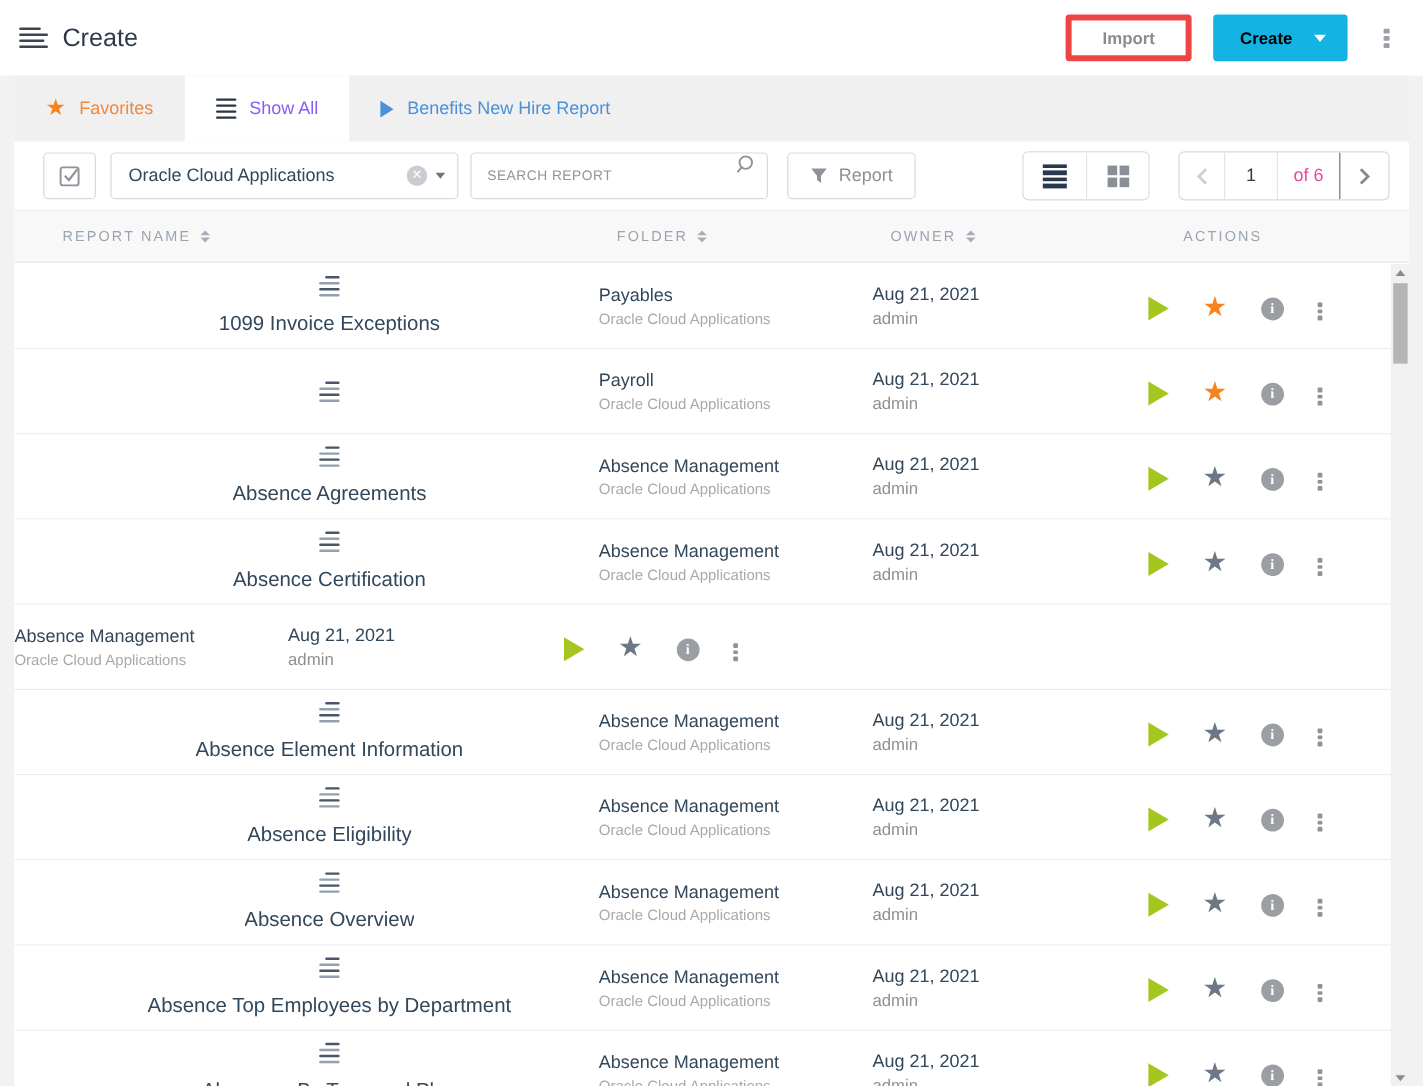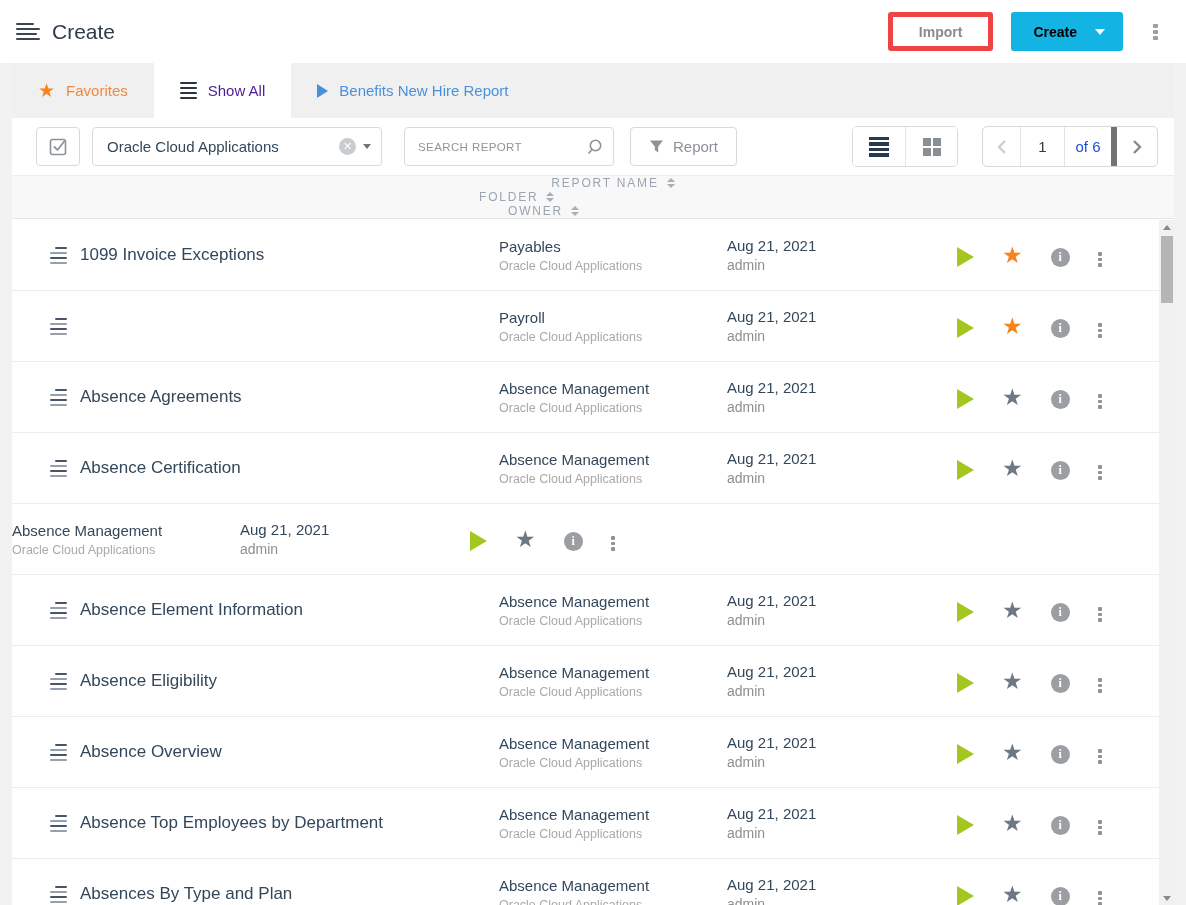--- a/index.html
+++ b/index.html
@@ -27,81 +27,81 @@
        height:39px; border-radius:3px; padding:0 18px 0 22px; font-size:14px; font-weight:bold; cursor:pointer; font-family:inherit; margin-left:8px;}
   .caret-down{width:0; height:0; border-left:5px solid transparent; border-right:5px solid transparent; border-top:6px solid #fff;}
   .kebab{display:inline-flex; flex-direction:column; gap:2px; padding:6px; margin-left:14px; cursor:pointer;}
   .kebab i{width:5px; height:4px; background:#9aa0a6; border-radius:1px;}
 
   
   .tabbar{height:55px; background:var(--bar-bg); margin:0 12px; display:flex; align-items:stretch;}
   .tab{display:flex; align-items:center; gap:11px; padding:0 26px; font-size:15px; cursor:pointer; white-space:nowrap;}
   .tab.favorites{color:#f0883d;}
   .tab .star-glyph{font-size:19px; color:var(--orange); line-height:1;}
-  .tab.active{background:#fff; color:#4c1d95;}
+  .tab.active{background:#fff; color:#8b5cf6;}
   .icon-lines.sm i{width:17px; background:#2b3540; height:2px;}
   .tab.report{color:var(--blue);}
   .play-tri.sm{width:0; height:0; border-top:7px solid transparent; border-bottom:7px solid transparent; border-left:11px solid var(--blue);}
 
   
   .content{position:absolute; left:12px; right:12px; top:118px; bottom:0; background:#fff;}
 
   
   .toolbar{height:57px; display:flex; align-items:center; padding:0 16px 0 24px;}
   .tool-left{display:flex; align-items:center;}
   .icon-btn{width:44px; height:39px; border:1px solid #d9d9d9; border-radius:4px; background:#fff;
             display:flex; align-items:center; justify-content:center; cursor:pointer;}
   .select-box{width:290px; height:39px; border:1px solid #d9d9d9; border-radius:4px; margin-left:12px;
             display:flex; align-items:center; padding:0 10px 0 14px; cursor:pointer; background:#fff;}
   .select-box .val{font-size:15px; color:var(--navy); flex:1; white-space:nowrap; overflow:hidden;}
   .clear-x{width:17px; height:17px; border-radius:50%; background:#c9cdd1; color:#fff; font-size:11px;
            display:flex; align-items:center; justify-content:center; line-height:1; cursor:pointer;}
   .select-box .caret{width:0; height:0; border-left:4.5px solid transparent; border-right:4.5px solid transparent;
            border-top:5.5px solid #6d757d; margin-left:7px;}
-  .search-box{width:210px; height:39px; border:1px solid #d9d9d9; border-radius:4px; margin-left:22px;
-           display:flex; align-items:center; padding:0 10px 0 13px; background:#fff;}
+  .search-box{width:248px; height:39px; border:1px solid #d9d9d9; border-radius:4px; margin-left:10px;
+           display:flex; padding:0 10px 0 13px; background:#fff;}
   .search-box input{border:none; outline:none; flex:1; font-size:11.5px; letter-spacing:.4px; color:#555;
            font-family:inherit; text-transform:uppercase; background:transparent; min-width:0;}
   .search-box input::placeholder{color:#8e959c;}
   .filters-btn{height:39px; border:1px solid #d9d9d9; border-radius:4px; background:#fff; margin-left:16px;
            display:flex; align-items:center; gap:9px; padding:0 18px; font-size:15px; color:#8b9198; cursor:pointer; font-family:inherit;}
 
   .tool-right{margin-left:auto; display:flex; align-items:center; gap:24px;}
   .view-toggle{display:flex; border:1px solid #d9d9d9; border-radius:5px; overflow:hidden; height:41px;}
   .view-toggle .vt{width:52px; display:flex; align-items:center; justify-content:center; cursor:pointer; background:#fff;}
   .view-toggle .vt + .vt{border-left:1px solid #e4e4e4;}
   .list-glyph{display:flex; flex-direction:column; gap:2px;}
   .list-glyph i{width:20px; height:3.5px; background:#27394e;}
   .grid-glyph{display:grid; grid-template-columns:8px 8px; grid-template-rows:8px 8px; gap:2px;}
   .grid-glyph i{background:#8a8f96;}
   .pager{display:flex; border:1px solid #d9d9d9; border-radius:5px; overflow:hidden; height:41px; align-items:stretch;}
   .pager > div{display:flex; align-items:center; justify-content:center;}
   .pg-prev{width:38px; border-right:1px solid #e4e4e4; cursor:default;}
   .pg-cur{width:44px; border-right:1px solid #e4e4e4; font-size:15px; color:#3a3a3a;}
-  .pg-of{width:52px; border-right:6px solid #737373; font-size:15px; color:#1d4ed8;}
+  .pg-of{width:52px; border-right:1px solid #737373; font-size:15px; color:#ec4899;}
   .pg-next{width:40px; cursor:pointer;}
 
   
   .thead{height:44px; background:#f8f8f8; border-top:1px solid #ededed; border-bottom:1px solid #e6e6e6;
-         display:flex; align-items:center; font-size:12px; letter-spacing:1.8px; color:var(--colhead);flex-direction:column;}
+         display:flex; align-items:center; font-size:12px; letter-spacing:1.8px; color:var(--colhead);}
   .col-name{flex:1; display:flex; align-items:center; padding-left:40px; min-width:0;}
   .col-folder{width:228px;}
   .col-owner{width:170px;}
   .col-actions{width:262px; display:flex; align-items:flex-end;}
   .thead .col-actions{padding-left:74px;}
   .thead .hlabel{display:inline-flex; align-items:center; gap:8px; cursor:pointer;}
   .sort{display:inline-flex; flex-direction:column; gap:2px;}
   .sort i{width:0; height:0; border-left:4px solid transparent; border-right:4px solid transparent;}
   .sort .up{border-bottom:4.5px solid #a7b0ba;}
   .sort .dn{border-top:4.5px solid #a7b0ba;}
 
   
   .tbody{position:absolute; top:102px; left:0; right:15px; bottom:0; overflow:hidden;}
   .row{height:71px; border-bottom:1px solid var(--row-border); display:flex; align-items:center; background:#fff;}
-  .row .col-name{gap:13px; padding-left:38px;}
+  .row .col-name{gap:13px; padding-left:38px;flex-direction:column;}
   .icon-lines.row-ic i{width:17px; background:#47566a; height:2px;}
   .icon-lines.row-ic i:nth-child(1){width:12px; margin-left:5px;}
   .icon-lines.row-ic i:nth-child(2){background:#95a0ac;}
   .icon-lines.row-ic i:nth-child(4){background:#95a0ac;}
   .report-name{font-size:17px; color:var(--navy); cursor:pointer; white-space:nowrap; overflow:hidden; text-overflow:ellipsis;}
   .folder-name{font-size:15px; color:var(--navy);}
   .folder-sub{font-size:12.5px; color:#a9a9a9; margin-top:4px;}
   .owner-date{font-size:15px; color:var(--navy);}
   .owner-name{font-size:14px; color:#8f8f8f; margin-top:3px;}
   .row .col-actions{padding-left:60px; gap:28px;}

